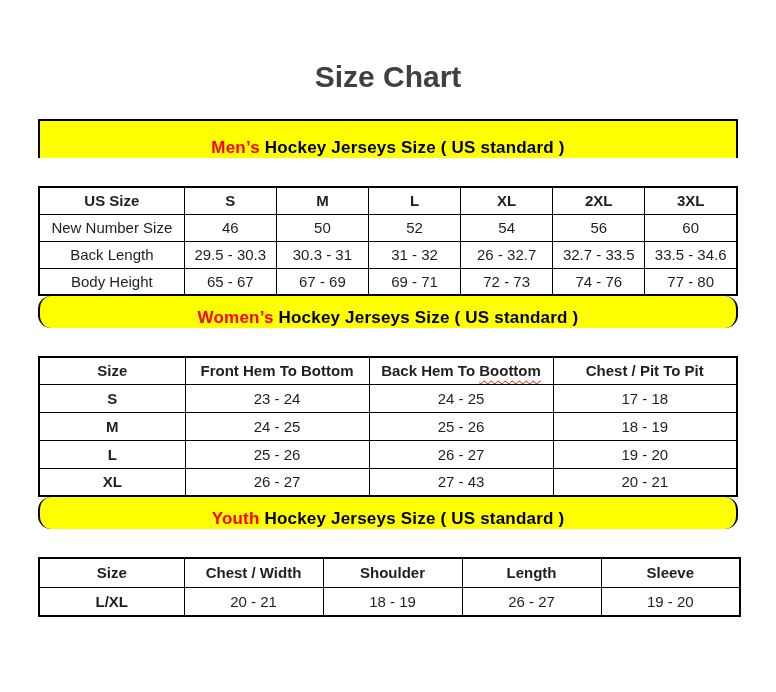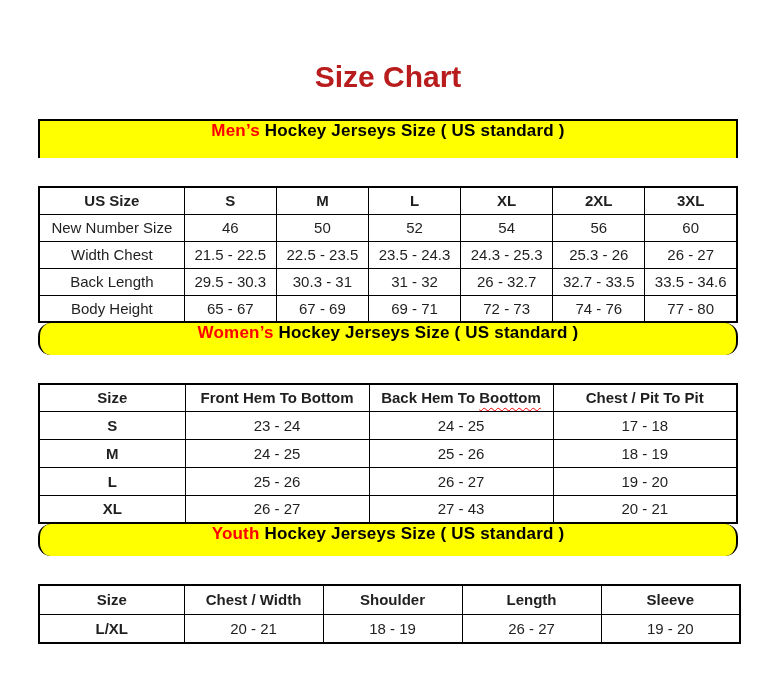--- a/index.html
+++ b/index.html
@@ -9,34 +9,34 @@
     font-family: "Liberation Sans", sans-serif;
     overflow: hidden;
   }
   .page-title {
     margin-top: 58px;
     width: 776px;
     text-align: center;
     font-size: 30px;
     line-height: 38px;
     font-weight: bold;
-    color: #b91c1c;
+    color: #404040;
   }
   .chart {
     width: 700px;
     margin-left: 38px;
     margin-top: 23px;
   }
   .band {
     height: 39px;
     background: #ffff00;
     border: 2px solid #000000;
     border-bottom: none;
     display: flex;
-    align-items: flex-start;
+    align-items: flex-end;
     justify-content: center;
     font-weight: bold;
     font-size: 17px;
     color: #000000;
     letter-spacing: 0.2px;
   }
   .band.mid {
     height: 32px;
     border-top: none;
     border-radius: 13px;
@@ -116,29 +116,20 @@
       <tr>
         <td class="rowlabel">New Number Size</td>
         <td>46</td>
         <td>50</td>
         <td>52</td>
         <td>54</td>
         <td>56</td>
         <td>60</td>
       </tr>
       <tr>
-        <td class="rowlabel">Width Chest</td>
-        <td>21.5 - 22.5</td>
-        <td>22.5 - 23.5</td>
-        <td>23.5 - 24.3</td>
-        <td>24.3 - 25.3</td>
-        <td>25.3 - 26</td>
-        <td>26 - 27</td>
-      </tr>
-      <tr>
         <td class="rowlabel">Back Length</td>
         <td>29.5 - 30.3</td>
         <td>30.3 - 31</td>
         <td>31 - 32</td>
         <td>26 - 32.7</td>
         <td>32.7 - 33.5</td>
         <td>33.5 - 34.6</td>
       </tr>
       <tr>
         <td class="rowlabel">Body Height</td>

